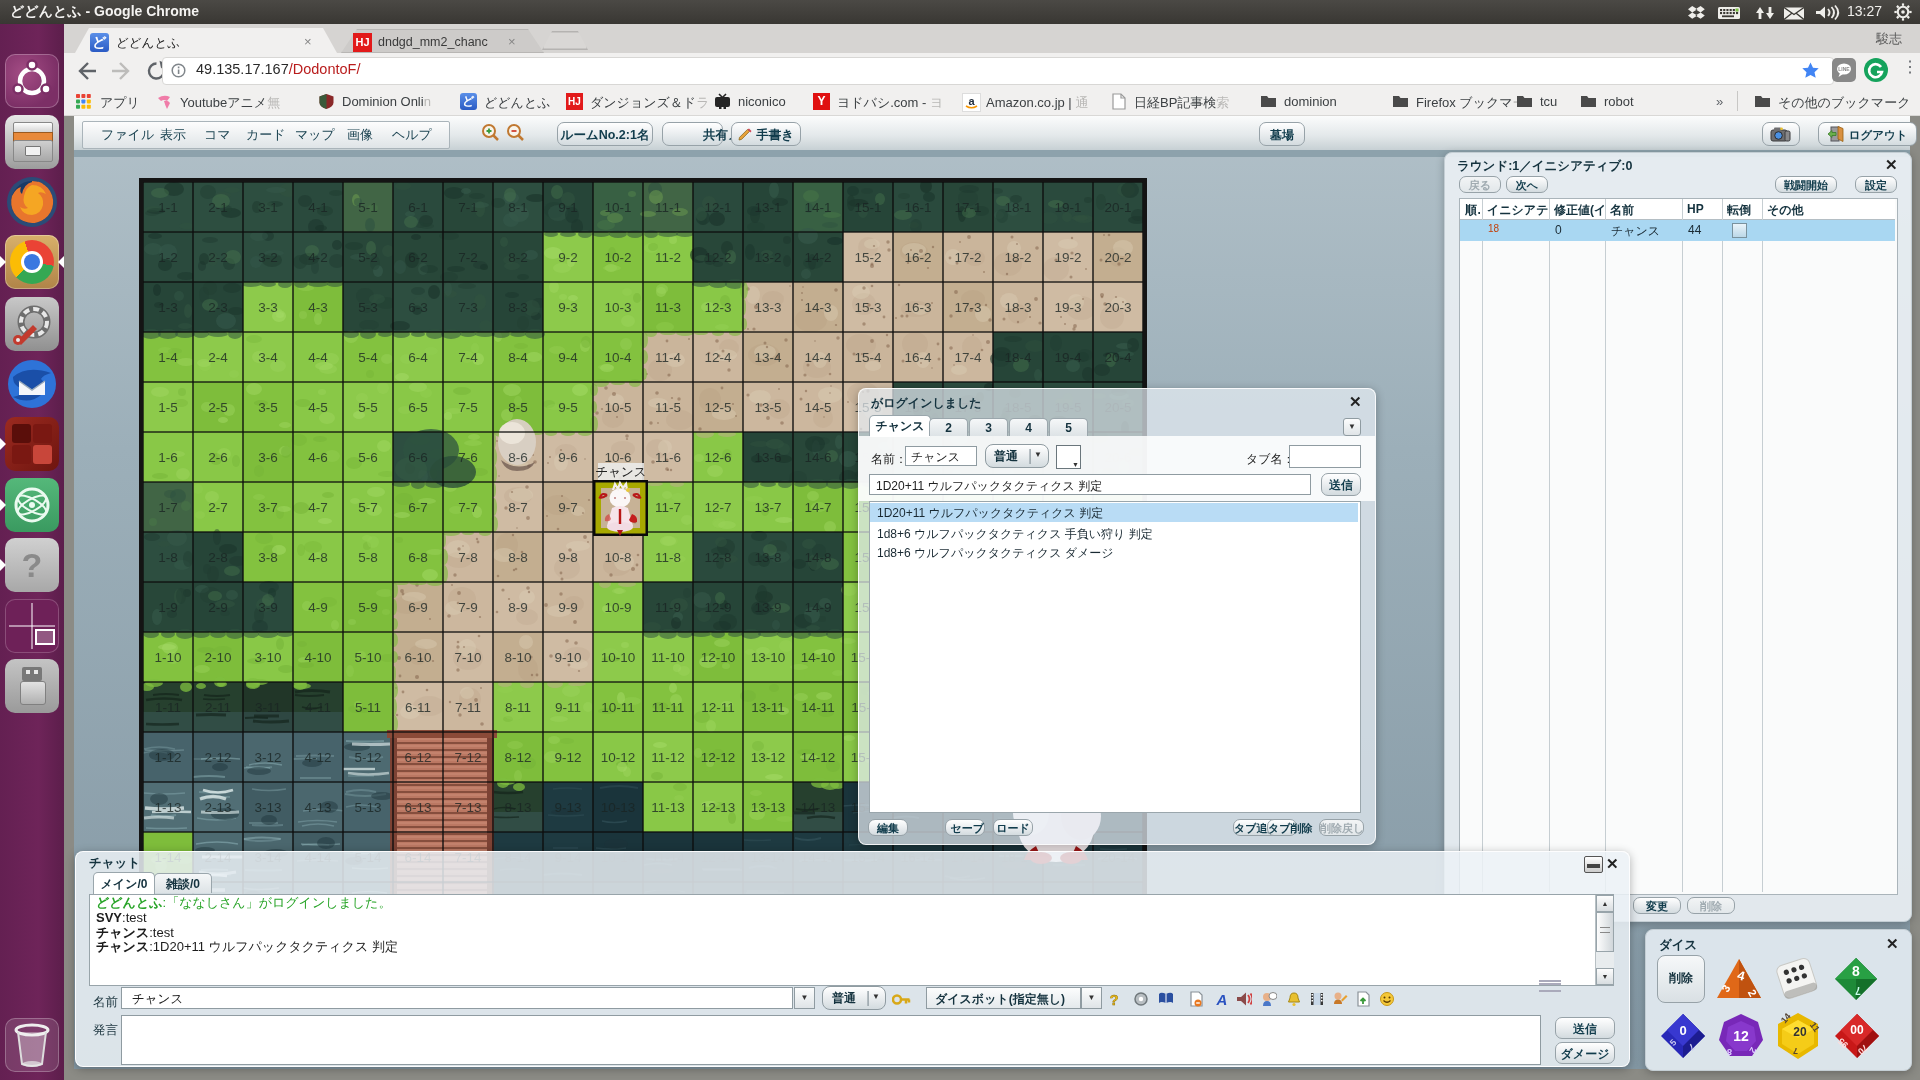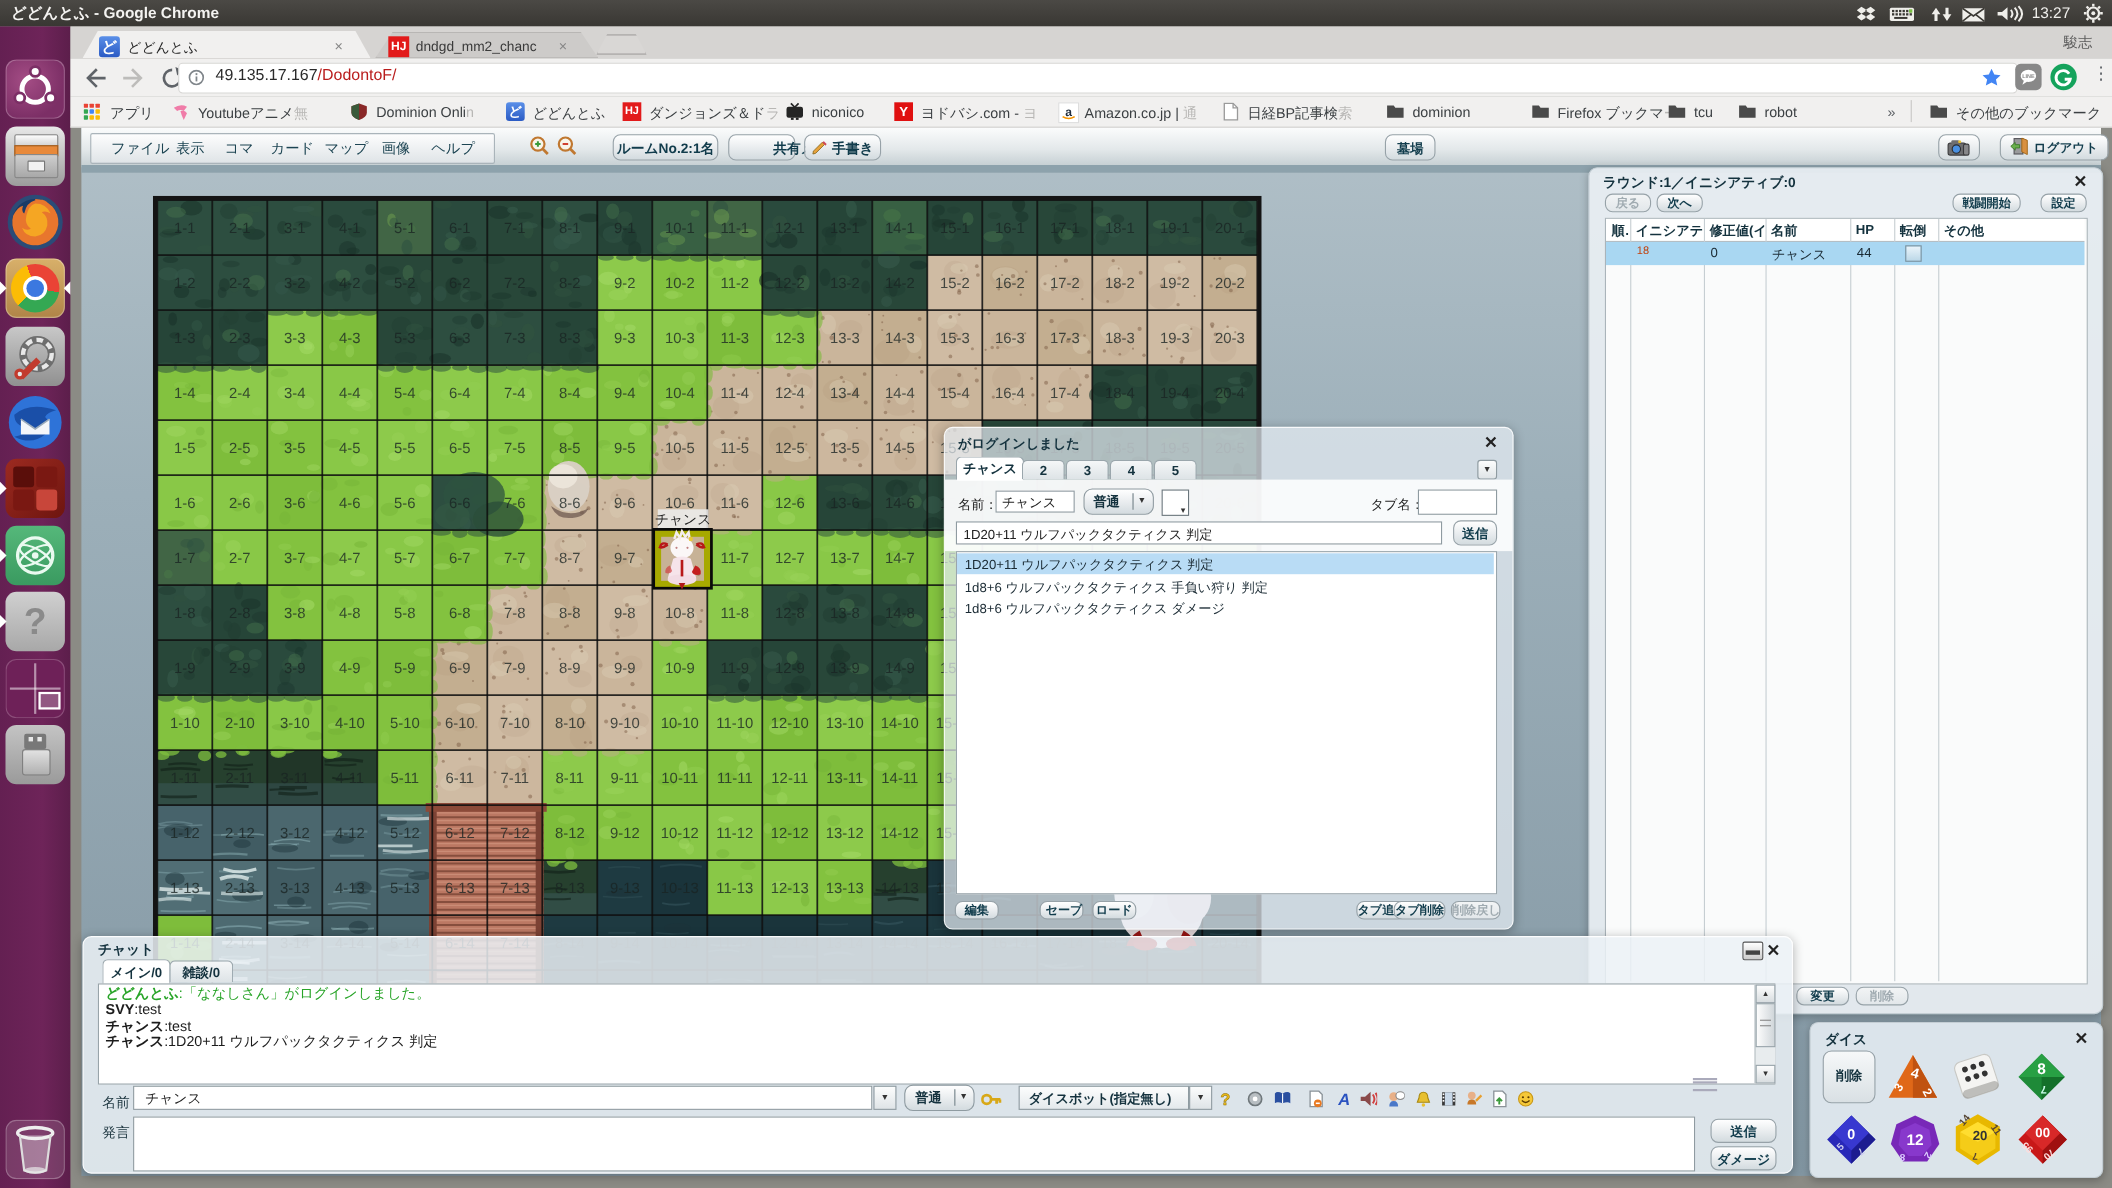--- a/index.html
+++ b/index.html
@@ -2245,21 +2245,21 @@
     <div style="position:absolute;left:462px;top:84px;width:40px;height:23px;border-radius:7px;background:linear-gradient(#ffffff,#eceff1 45%,#d3dbdf);border:1.5px solid #97a2a8;color:#113c4c;font-weight:bold;font-size:12px;text-align:center;line-height:23px;box-sizing:border-box;white-space:nowrap;">送信</div>
     <div style="position:absolute;left:10px;top:112px;width:490px;height:310px;background:#fff;border:1px solid #9aa6ac">
       <div style="position:absolute;left:0;top:1px;width:488px;height:19px;background:#b9dcf5;font-size:12px;color:#1a2a33;padding:2px 0 0 7px;box-sizing:border-box;white-space:nowrap">1D20+11 ウルフパックタクティクス 判定</div>
       <div style="position:absolute;left:7px;top:24px;font-size:12px;color:#1a2a33;white-space:nowrap">1d8+6 ウルフパックタクティクス 手負い狩り 判定</div>
       <div style="position:absolute;left:7px;top:43px;font-size:12px;color:#1a2a33;white-space:nowrap">1d8+6 ウルフパックタクティクス ダメージ</div>
     </div>
     <div style="position:absolute;left:9px;top:430px;width:40px;height:17px;border-radius:7px;background:linear-gradient(#ffffff,#eceff1 45%,#d3dbdf);border:1.5px solid #97a2a8;color:#113c4c;font-weight:bold;font-size:11px;text-align:center;line-height:17px;box-sizing:border-box;white-space:nowrap;">編集</div>
     <div style="position:absolute;left:86px;top:430px;width:40px;height:17px;border-radius:7px;background:linear-gradient(#ffffff,#eceff1 45%,#d3dbdf);border:1.5px solid #97a2a8;color:#113c4c;font-weight:bold;font-size:11px;text-align:right;line-height:17px;box-sizing:border-box;white-space:nowrap;">セーブ</div>
     <div style="position:absolute;left:134px;top:430px;width:40px;height:17px;border-radius:7px;background:linear-gradient(#ffffff,#eceff1 45%,#d3dbdf);border:1.5px solid #97a2a8;color:#113c4c;font-weight:bold;font-size:11px;text-align:center;line-height:17px;box-sizing:border-box;white-space:nowrap;">ロード</div>
     <div style="position:absolute;left:374px;top:430px;width:45px;height:17px;border-radius:7px;background:linear-gradient(#ffffff,#eceff1 45%,#d3dbdf);border:1.5px solid #97a2a8;color:#113c4c;font-weight:bold;font-size:11px;text-align:center;line-height:17px;box-sizing:border-box;white-space:nowrap;">タブ追加</div>
-    <div style="position:absolute;left:408px;top:430px;width:47px;height:17px;border-radius:7px;background:linear-gradient(#ffffff,#eceff1 45%,#d3dbdf);border:1.5px solid #97a2a8;color:#113c4c;font-weight:bold;font-size:11px;text-align:center;line-height:17px;box-sizing:border-box;white-space:nowrap;">タブ削除</div>
+    <div style="position:absolute;left:408px;top:430px;width:30px;height:17px;border-radius:7px;background:linear-gradient(#ffffff,#eceff1 45%,#d3dbdf);border:1.5px solid #97a2a8;color:#113c4c;font-weight:bold;font-size:11px;text-align:center;line-height:17px;box-sizing:border-box;white-space:nowrap;">タブ削除</div>
     <div style="position:absolute;left:460px;top:430px;width:45px;height:17px;border-radius:7px;background:linear-gradient(#f2f4f5,#e2e7ea);border:1.5px solid #97a2a8;color:#a0abb1;font-weight:bold;font-size:11px;text-align:center;line-height:17px;box-sizing:border-box;white-space:nowrap;">削除戻し</div>
   </div>
 <div style="position:absolute;left:75px;top:851px;width:1553px;height:214px;background:rgba(235,241,246,0.85);border-radius:8px;border:1px solid rgba(255,255,255,0.9);box-shadow:0 2px 10px rgba(0,0,0,0.3)">
     <div style="position:absolute;left:13px;top:3px;font-size:12.5px;font-weight:bold;color:#14323e">チャット</div>
     <div style="position:absolute;left:1508px;top:4px;width:17px;height:15px;background:linear-gradient(#fff,#ccc);border:1.5px solid #555;border-radius:2px">
       <div style="margin:7px 2px 0 2px;height:4px;background:#444"></div>
     </div>
     <div style="position:absolute;left:1530px;top:3px;font-size:15px;font-weight:bold;color:#222">✕</div>
     <div style="position:absolute;left:17px;top:20px;width:60px;height:22px;background:#fff;border:1px solid #9aa6ac;border-bottom:none;border-radius:5px 5px 0 0;font-size:12px;font-weight:bold;color:#14323e;text-align:center;line-height:22px">メイン/0</div>
     <div style="position:absolute;left:78px;top:21px;width:58px;height:20px;background:linear-gradient(#f5f7f8,#dde3e6);border:1px solid #9aa6ac;border-bottom:none;border-radius:5px 5px 0 0;font-size:12px;font-weight:bold;color:#14323e;text-align:center;line-height:20px;box-sizing:border-box">雑談/0</div>

